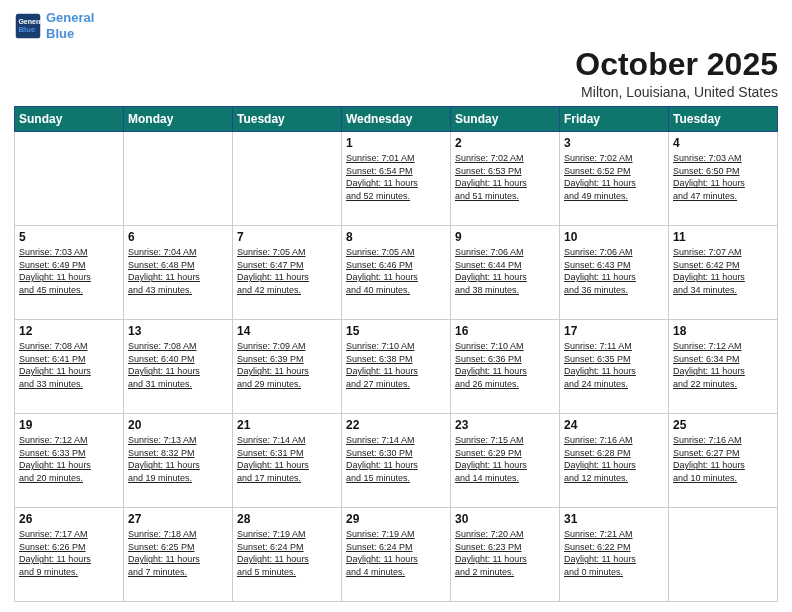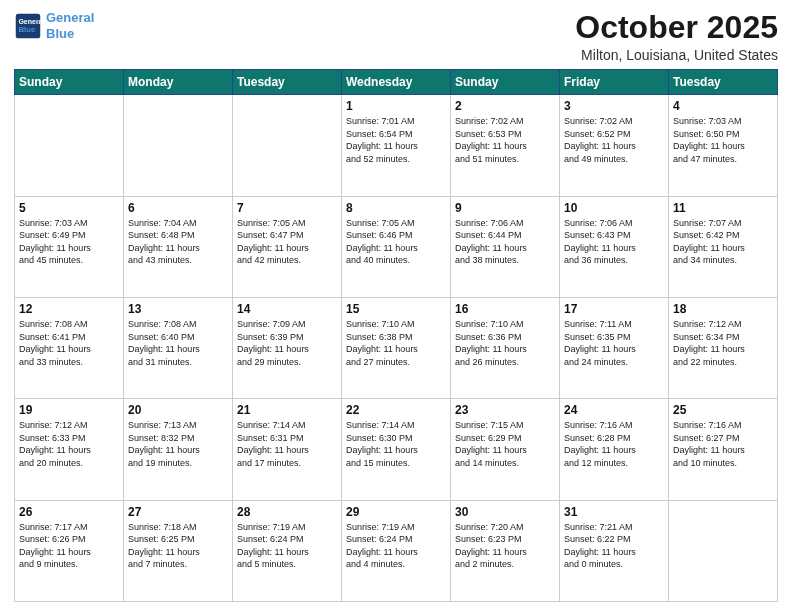--- a/index.html
+++ b/index.html
@@ -42,20 +42,21 @@
       height: 28px;
     }
     .title-block {
       text-align: right;
     }
     .main-title {
       font-size: 32px;
       font-weight: bold;
       color: #1a1a1a;
       line-height: 1.1;
+      margin-top: 37px;
     }
     .subtitle {
       font-size: 14px;
       color: #333;
       margin-top: 2px;
     }
     .calendar {
       flex: 1;
       border: 1px solid #ccc;
       border-collapse: collapse;
@@ -90,20 +91,21 @@
       font-size: 12px;
       font-weight: bold;
       display: block;
       margin-bottom: 2px;
       color: #111;
     }
     .day-info {
       font-size: 9px;
       line-height: 1.4;
       color: #222;
+      text-decoration: underline;
     }
   </style>
 </head>
 <body>
 
 <div class="page">
   <div class="header">
     <div class="logo">
       <svg class="logo-icon" viewBox="0 0 32 32">
         <rect x="2" y="2" width="28" height="28" rx="3" fill="#1a3c6e"></rect>

